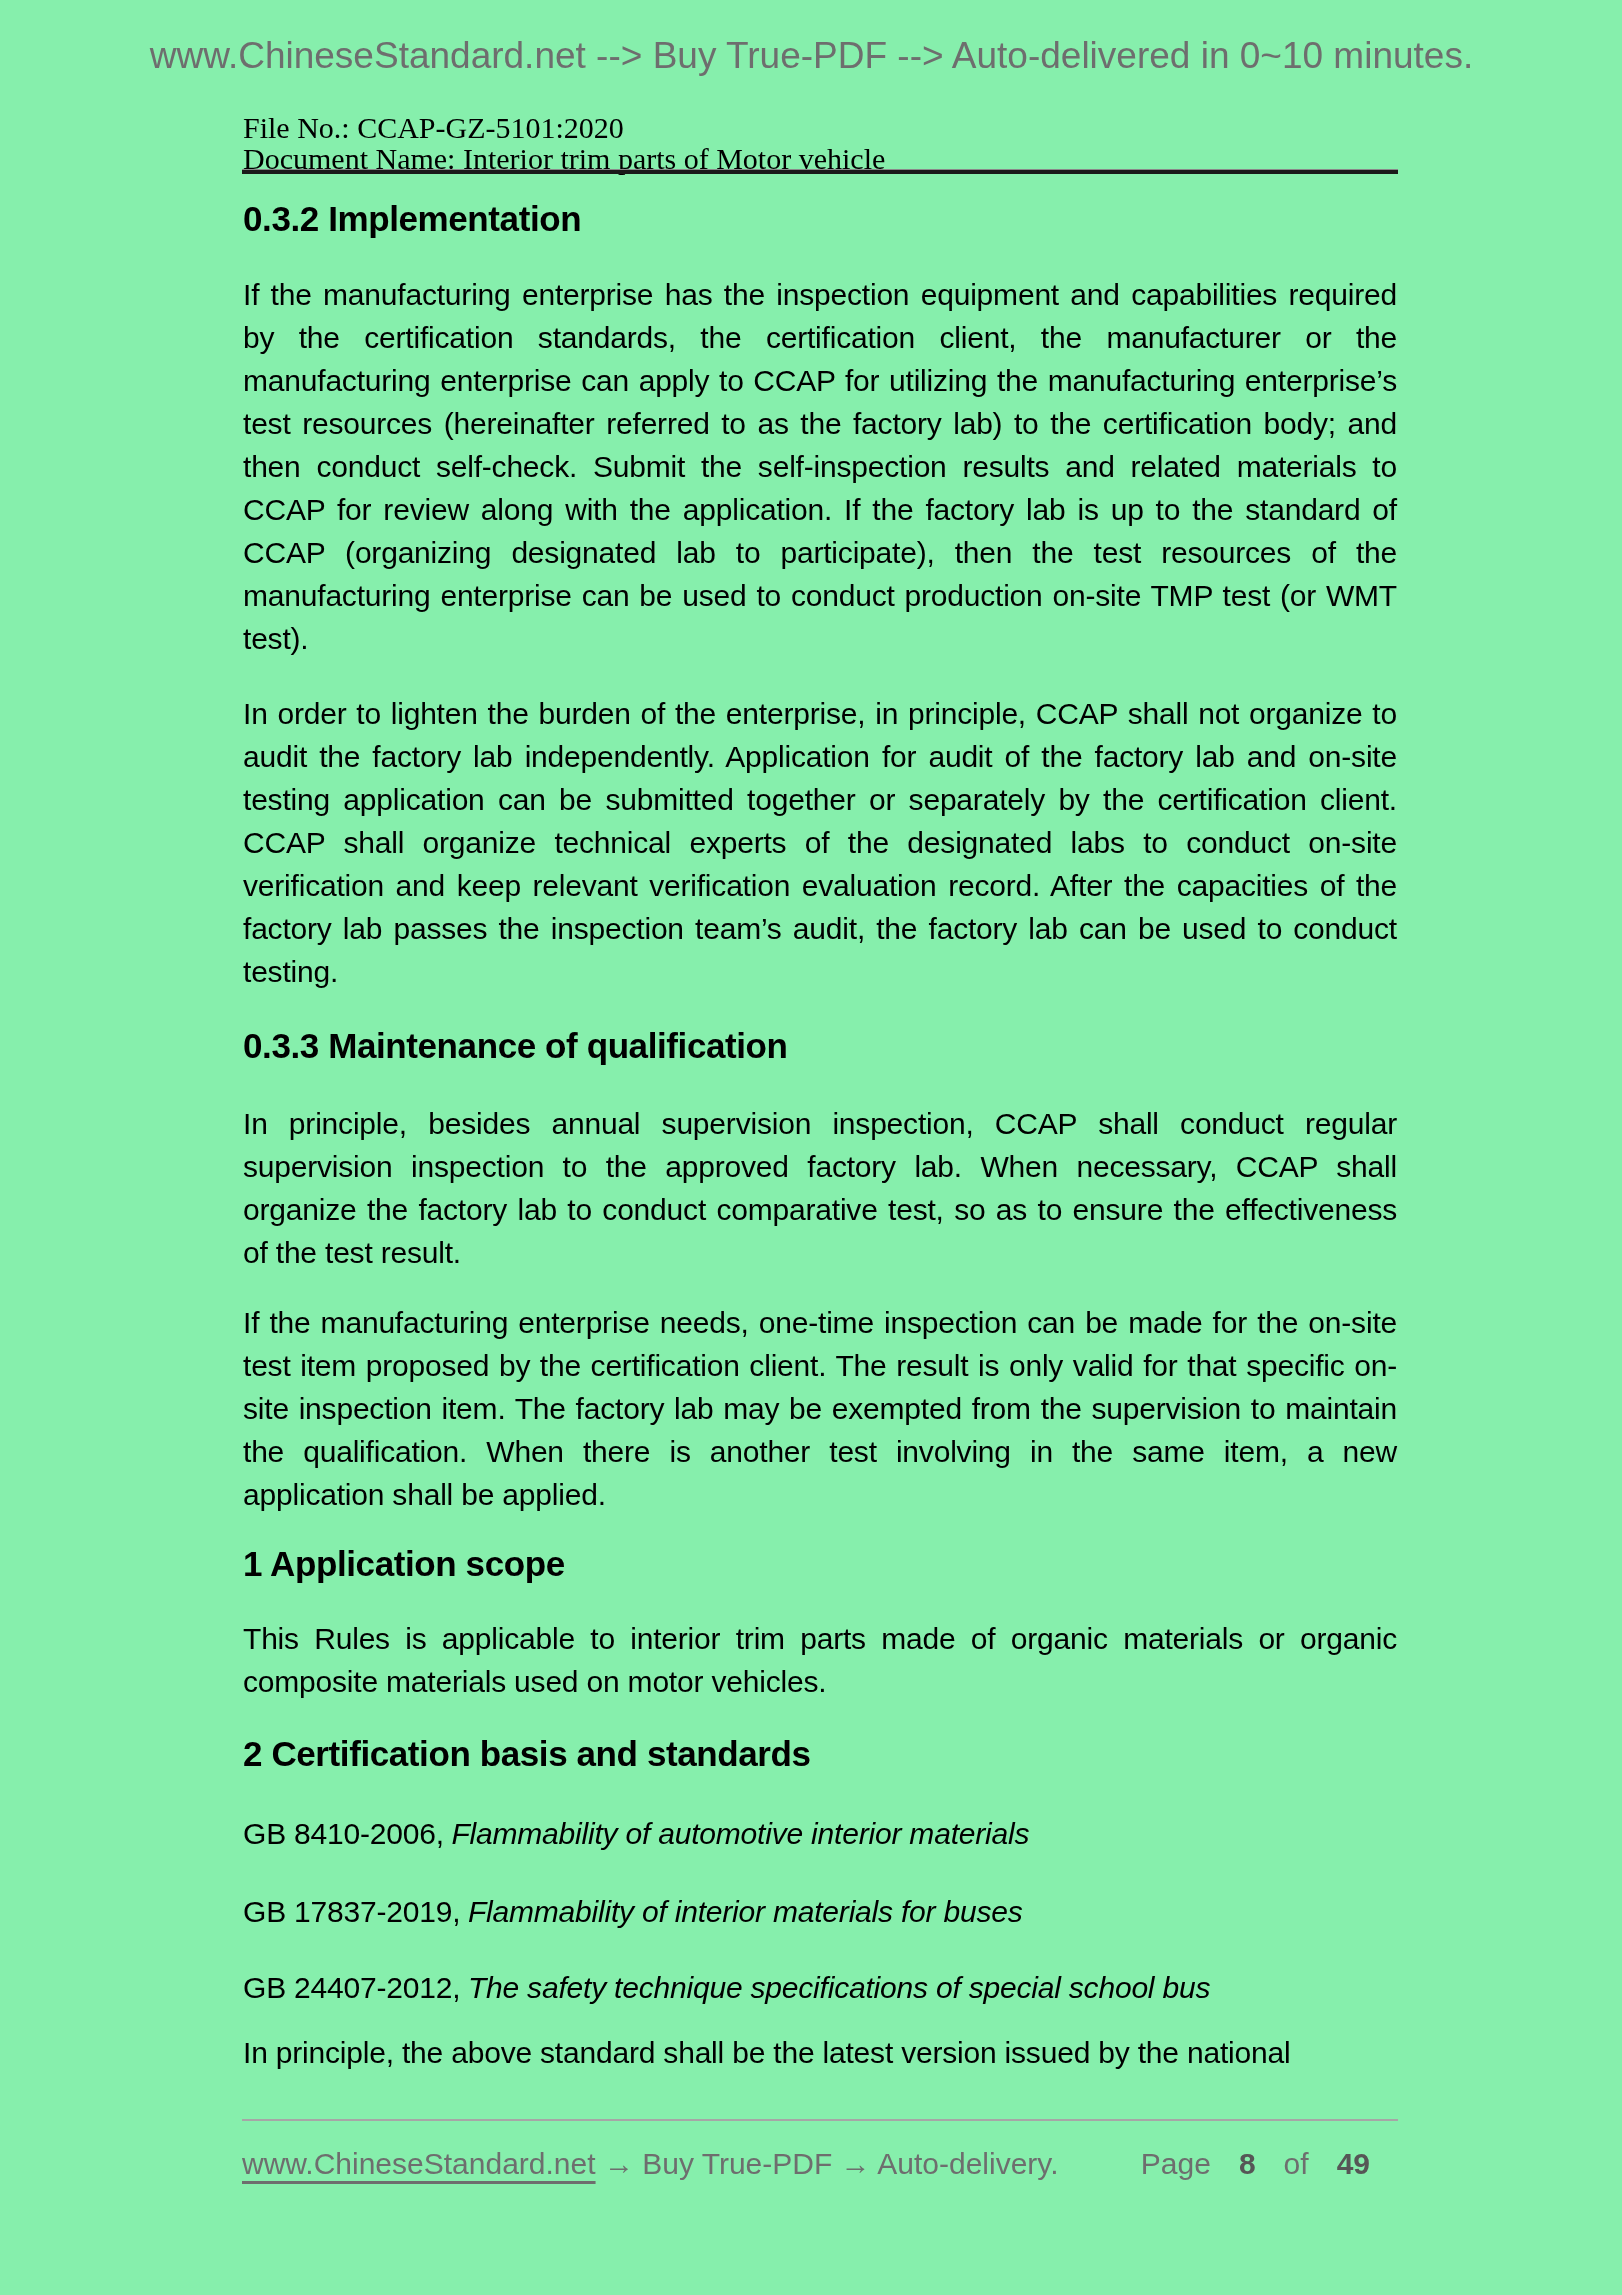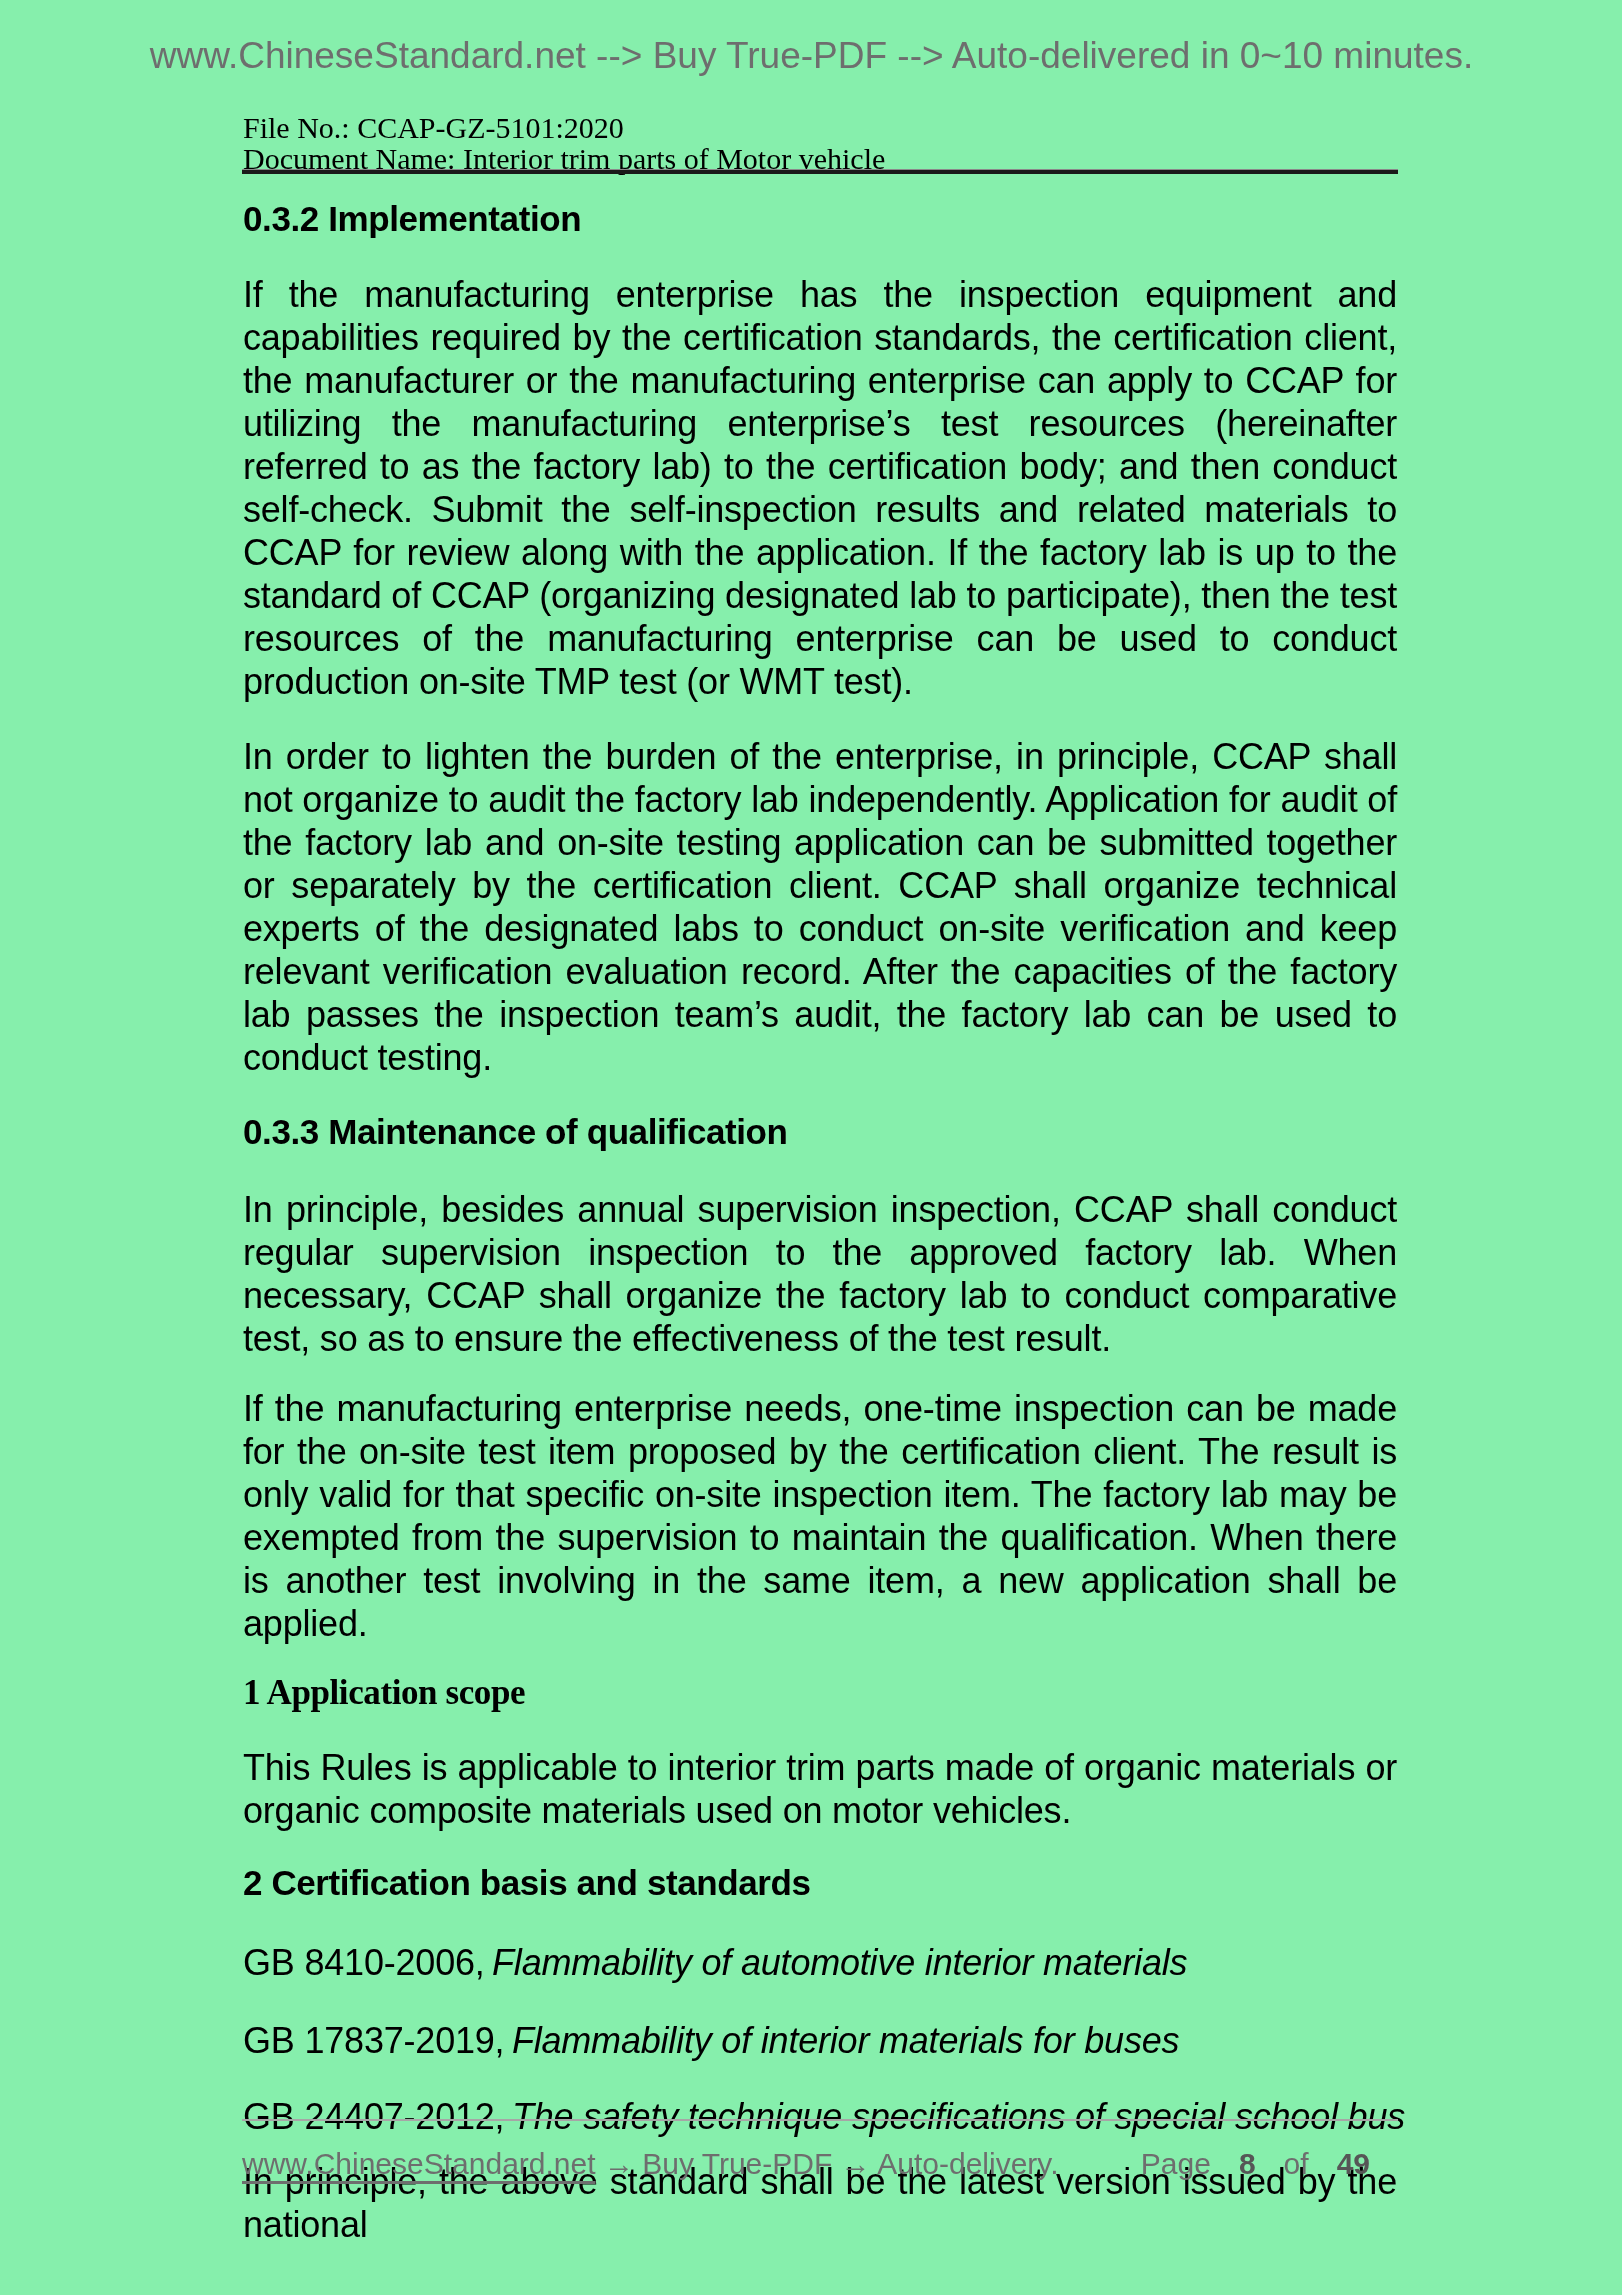--- a/index.html
+++ b/index.html
@@ -46,28 +46,28 @@
     left:243px; top:198px; width:1154px;
   }
   .doc-body h2 {
     font-size:35px;
     line-height:42px;
     font-weight:bold;
     margin:0;
     letter-spacing:-0.4px;
   }
   .doc-body p {
-    font-size:36px;
+    font-size:30px;
     line-height:43px;
     margin:0;
     text-align:justify;
     letter-spacing:-0.2px;
   }
   .mt-h033  { margin-top:32px !important; }
-  .mt-scope { margin-top:27px !important;font-family:Liberation Serif, serif; }
+  .mt-scope { margin-top:27px !important; }
   .mt-basis { margin-top:30px !important; }
   .mt-p1 { margin-top:33px !important; }
   .mt-p2 { margin-top:32px !important; }
   .mt-p3 { margin-top:35px !important; }
   .mt-p4 { margin-top:27px !important; }
   .mt-p5 { margin-top:32px !important; }
   .mt-s1 { margin-top:37px !important; }
   .mt-s2 { margin-top:35px !important; }
   .mt-s3 { margin-top:33px !important; }
   .mt-p6 { margin-top:22px !important; }

